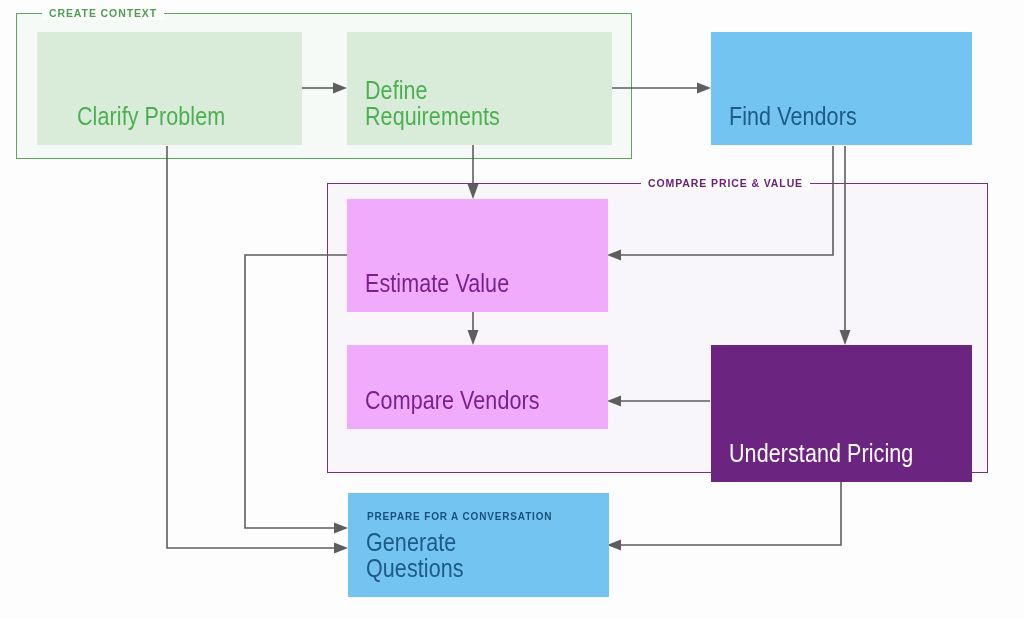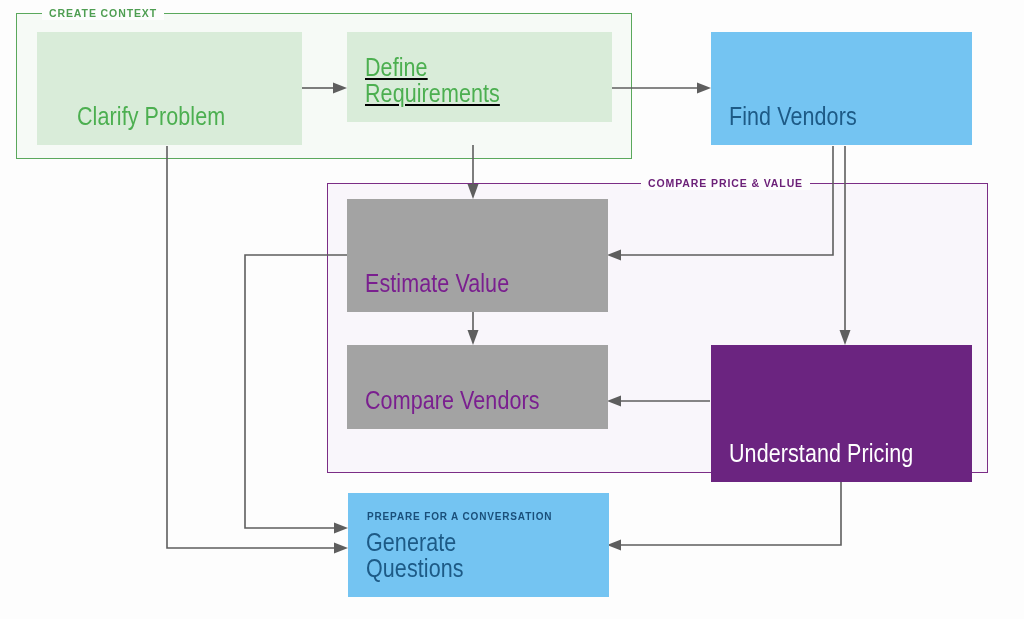--- a/index.html
+++ b/index.html
@@ -76,21 +76,21 @@
     font-size: 10px;
     font-weight: bold;
     letter-spacing: 0.85px;
     color: #1a4f7a;
   }
 
   .node.green  { background: #d9ecd9; }
   .node.green  .node-title { color: #4caf50; }
   .node.blue   { background: #74c4f2; }
   .node.blue   .node-title { color: #1d5a86; }
-  .node.lilac  { background: #a3a3a3; }
+  .node.lilac  { background: #f0abfc; }
   .node.lilac  .node-title { color: #7a1f8f; }
   .node.deep   { background: #6b2480; }
   .node.deep   .node-title { color: #ffffff; }
 
   
   #wires {
     position: absolute;
     inset: 0;
     width: 1024px;
     height: 619px;
@@ -164,21 +164,21 @@
     <g>
       <path d="M 167 146 L 167 548 L 335 548"></path>
       <polygon points="348,548 334,542.5 334,553.5"></polygon>
     </g>
   </svg>
 
   <div class="node green" style="left:37px; top:32px; width:265px; height:113px;padding-left:40px;">
     <div class="node-title">Clarify Problem</div>
   </div>
 
-  <div class="node green" style="left:347px; top:32px; width:265px; height:90px;text-decoration:underline;">
+  <div class="node green" style="left:347px; top:32px; width:265px; height:113px;">
     <div class="node-title">Define Requirements</div>
   </div>
 
   <div class="node blue" style="left:711px; top:32px; width:261px; height:113px;">
     <div class="node-title">Find Vendors</div>
   </div>
 
   <div class="node lilac" style="left:347px; top:199px; width:261px; height:113px;">
     <div class="node-title">Estimate Value</div>
   </div>

